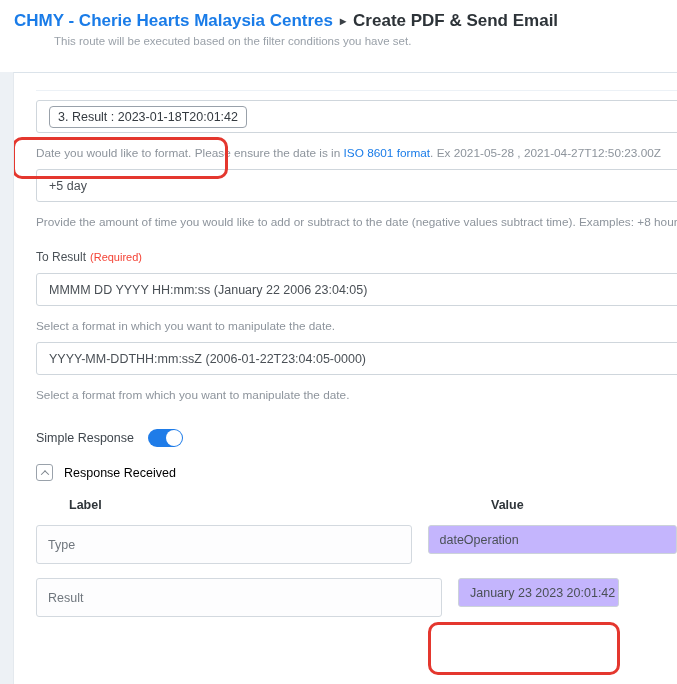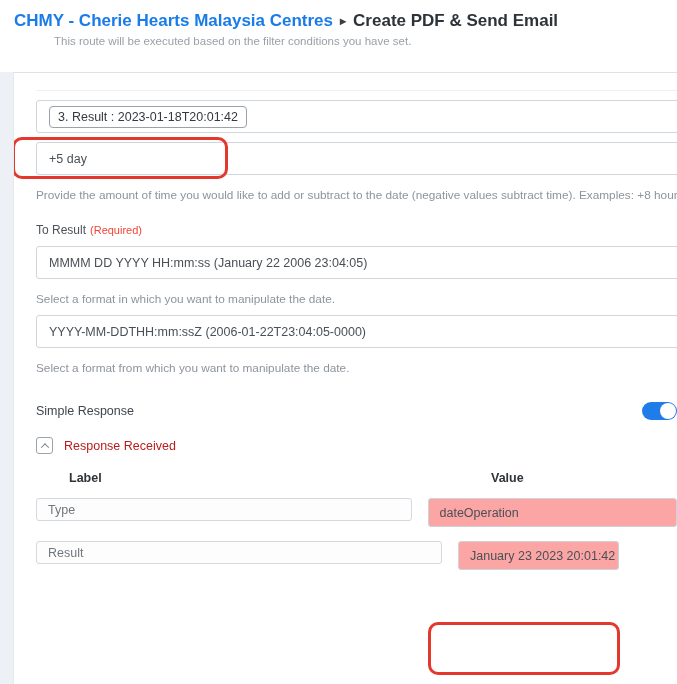--- a/index.html
+++ b/index.html
@@ -32,43 +32,43 @@
     font-size:12.5px; color:#343a40; white-space:nowrap; cursor:pointer; }
   .help { font-size:11.8px; color:#8d949c; white-space:nowrap; overflow:hidden; width:100%; }
   .help .hlink { color:#1a7ce8; cursor:pointer; text-decoration:none; }
 
   .m-label1 { margin-top:17px; }
   .m-input  { margin-top:9px; }
   .m-help   { margin-top:13px; }
   .m-label  { margin-top:21px; }
 
   
-  .sr-row { margin-top:27px; display:flex; align-items:center;justify-content:space-between; }
+  .sr-row { margin-top:27px; display:flex; align-items:center; }
   .sr-label { font-size:12.5px; color:#3f464d; margin-right:14px; }
   .toggle { width:35px; height:18px; border-radius:9px; background:#1f7ce8; position:relative;
     cursor:pointer; display:inline-block; }
   .toggle .knob { position:absolute; right:1px; top:1px; width:16px; height:16px;
     border-radius:50%; background:#fff; }
   .rr-row { margin-top:17px; display:flex; align-items:center; }
   .collapse-btn { width:17px; height:17px; border:1px solid #9aa2ab; border-radius:3px;
     background:#fff; display:flex; align-items:center; justify-content:center; cursor:pointer; }
   .caret-up { width:6px; height:6px; border-left:1.6px solid #7a828a; border-top:1.6px solid #7a828a;
     transform:rotate(45deg) translate(1px,1px); }
-  .rr-label { font-size:12.5px; color:#b91c1c; margin-left:11px; }
+  .rr-label { font-size:12.5px; color:#000000; margin-left:11px; }
 
   
   .thead { margin-top:17px; display:flex; }
   .th { font-size:12.5px; font-weight:bold; color:#2f353a; }
   .th-label { width:422px;margin-left:33px; }
   .trow { display:flex; margin-top:13px; align-items:flex-start; }
   .trow2 { margin-top:14px; }
-  .cell-label { width:406px; height:23px; border:1px solid #d3d9df; border-radius:3px;
+  .cell-label { width:406px; height:39px; border:1px solid #d3d9df; border-radius:3px;
     background:#fdfdfe; font-size:12.5px; color:#70777e; padding:0 11px; outline:none;
     font-family:"Liberation Sans", sans-serif; }
-  .cell-value { height:29px; border:1px solid #ccd3d9; border-radius:3px; background:#fca5a5;
+  .cell-value { height:29px; border:1px solid #ccd3d9; border-radius:3px; background:#c4b5fd;
     display:flex; align-items:center; padding-left:11px; font-size:12.5px; color:#4a5056;
     margin-left:16px; white-space:nowrap; overflow:hidden; }
   .val-wide { width:270px; }
   .val-narrow { width:161px; }
 
   
   .annot { position:absolute; border:3px solid #e4372e; border-radius:10px; pointer-events:none; }
   .annot-1 { left:-2px; top:37px; width:216px; height:42px; }
   .annot-2 { left:414px; top:522px; width:192px; height:53px; }
 </style>
@@ -83,20 +83,23 @@
 </div>
 
 <div class="page">
   <div class="card">
     <div class="card-divider"></div>
 
     <div class="content">
 
       <div class="finput m-input">
         <span class="chip">3. Result : 2023-01-18T20:01:42</span>
+      </div>
+      <div class="help m-help">
+        <span>Date you would like to format. Please ensure the date is in </span><a class="hlink">ISO 8601 format</a><span>. Ex 2021-05-28 , 2021-04-27T12:50:23.00Z</span>
       </div>
 
       <input class="finput m-input" value="+5 day" style="">
       <div class="help m-help">Provide the amount of time you would like to add or subtract to the date (negative values subtract time). Examples: +8 hours 1 minute</div>
 
       <div class="flabel m-label">
         <span>To Result</span><span class="req">(Required)</span>
       </div>
       <input class="finput m-input" value="MMMM DD YYYY HH:mm:ss (January 22 2006 23:04:05)" style="">
       <div class="help m-help">Select a format in which you want to manipulate the date.</div>

